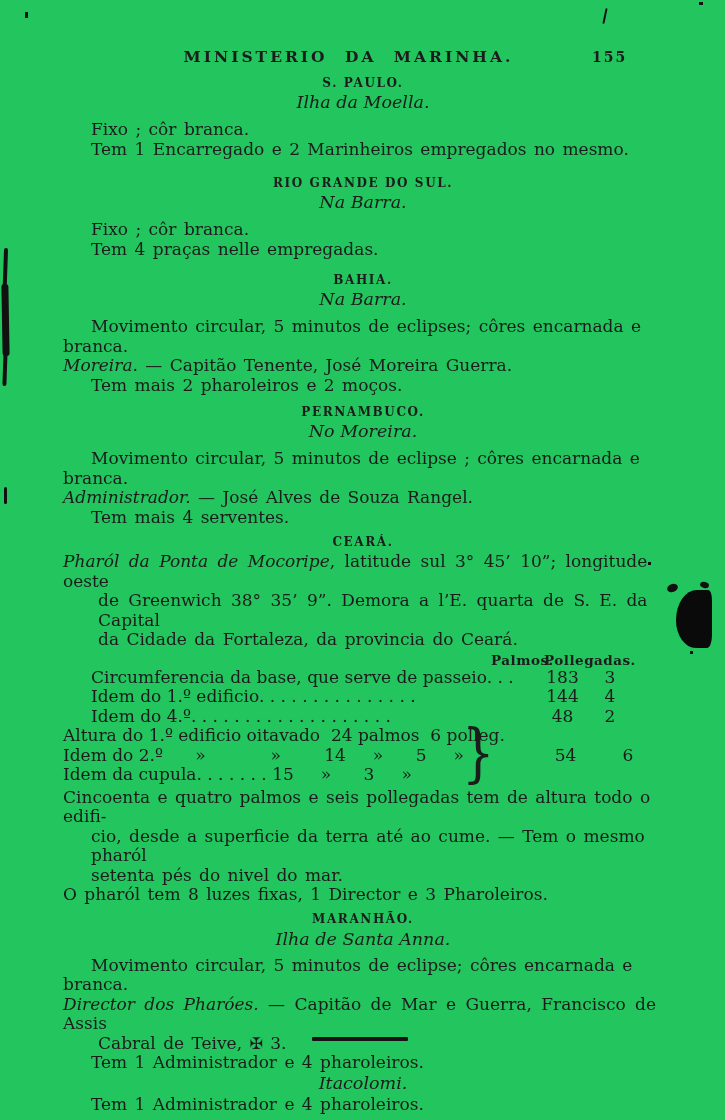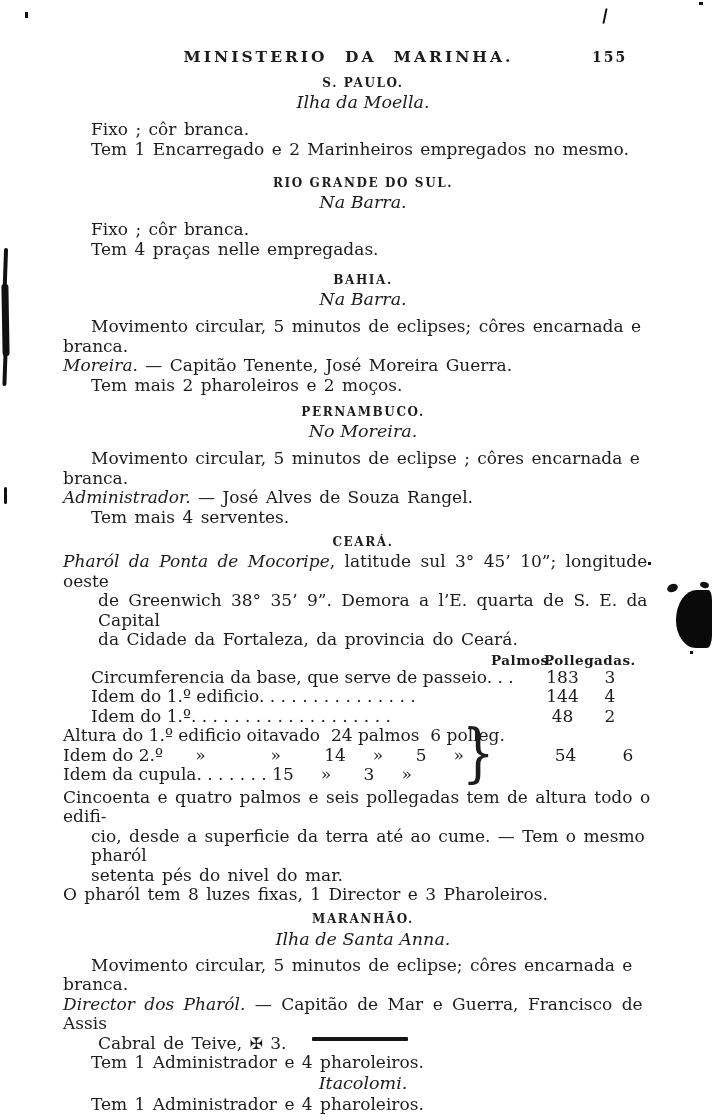--- a/index.html
+++ b/index.html
@@ -1,17 +1,17 @@
 <!DOCTYPE html>
 <html><head>
 <meta charset="utf-8">
 <style>
   html,body{margin:0;padding:0;background:#e8e8e6;}
   .page{
-    position:relative;width:725px;height:1120px;background:#ffffff;
+    position:relative;width:725px;height:1120px;background:#22c55e;
     font-family:"DejaVu Serif","Liberation Serif",serif;color:#1c1c1c;
     overflow:hidden;margin:0 auto;
   }
   .running-title{
     position:absolute;top:47px;left:0;width:100%;text-align:center;
     font-weight:bold;font-size:15.5px;letter-spacing:3px;word-spacing:9px;
     padding-right:28px;box-sizing:border-box;
   }
   .page-number{position:absolute;top:49px;left:592px;font-weight:bold;font-size:14px;letter-spacing:2px;}
   .content{position:absolute;left:63px;top:76px;width:600px;}
@@ -107,42 +107,42 @@
       <span>Circumferencia da base, que serve de passeio. . .</span>
       <span class="val">183</span>
       <span class="val">3</span>
     </div>
     <div class="trow">
       <span>Idem do 1.º edificio. . . . . . . . . . . . . . .</span>
       <span class="val">144</span>
       <span class="val">4</span>
     </div>
     <div class="trow">
-      <span>Idem do 1.º. . . . . . . . . . . . . . . . . . .</span>
+      <span>Idem do 4.º. . . . . . . . . . . . . . . . . . .</span>
       <span class="val">48</span>
       <span class="val">2</span>
     </div>
     <div class="grp">
       <div class="pre">Altura do 1.º edificio oitavado  24 palmos  6 polleg.</div>
       <div class="pre">Idem do 2.º      »            »        14     »      5     »</div>
       <div class="pre">Idem da cupula. . . . . . . 15     »      3     »</div>
       <span class="brace">}</span>
       <span class="grp-val v1">54</span>
       <span class="grp-val v2">6</span>
     </div>
 
     <div class="ln mt3">Cincoenta e quatro palmos e seis pollegadas tem de altura todo o edifi-</div>
     <div class="ln hang" style="padding-left:28px;">cio, desde a superficie da terra até ao cume. — Tem o mesmo pharól</div>
     <div class="ln hang" style="padding-left:28px;">setenta pés do nivel do mar.</div>
     <div class="ln">O pharól tem 8 luzes fixas, 1 Director e 3 Pharoleiros.</div>
 
     <div class="prov mt7">MARANHÃO.</div>
     <div class="lh mt3">Ilha de Santa Anna.</div>
     <div class="ln ind mt7">Movimento circular, 5 minutos de eclipse; côres encarnada e branca.</div>
-    <div class="ln ws2"><span class="it">Director dos Pharól.</span><span> — Capitão de Mar e Guerra, Francisco de Assis</span></div>
+    <div class="ln ws2"><span class="it">Director dos Pharóes.</span><span> — Capitão de Mar e Guerra, Francisco de Assis</span></div>
     <div class="ln hang"><span>Cabral de Teive, </span><span style="font-family:'DejaVu Sans',sans-serif;font-size:16px;">✠</span><span> 3.</span></div>
     <div class="ln ind">Tem 1 Administrador e 4 pharoleiros.</div>
     <div class="lh" style="margin-top:0;">Itacolomi.</div>
     <div class="ln ind" style="margin-top:2px;">Tem 1 Administrador e 4 pharoleiros.</div>
     <div class="ln ind ws2 mt6">Além destes, existem mais 3 pequenos Pharóes, 1 na Cidade de Al-</div>
 
   </div>
 
   <div class="end-rule"></div>
 </div>

